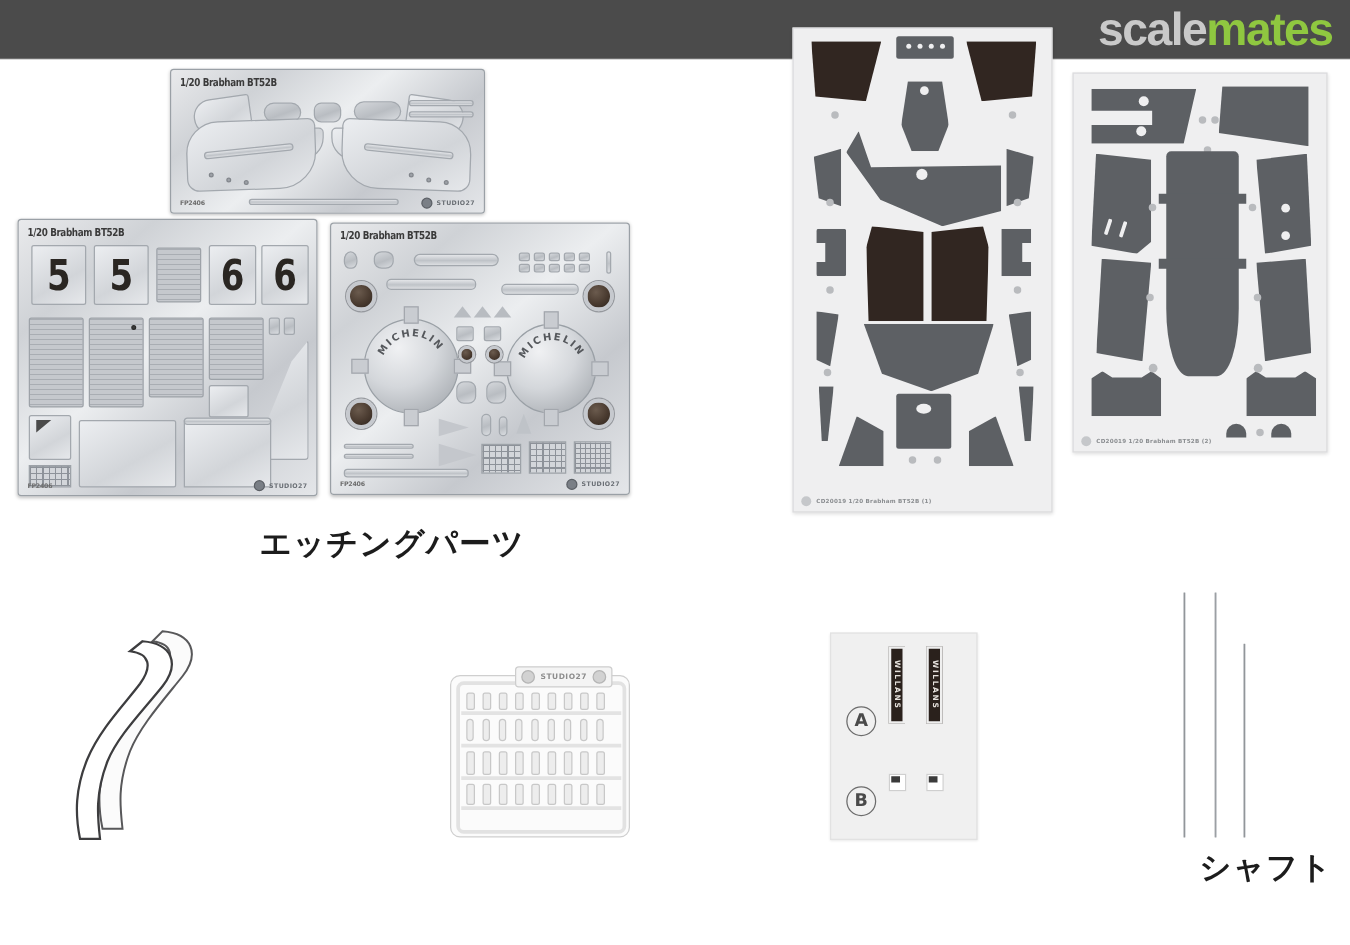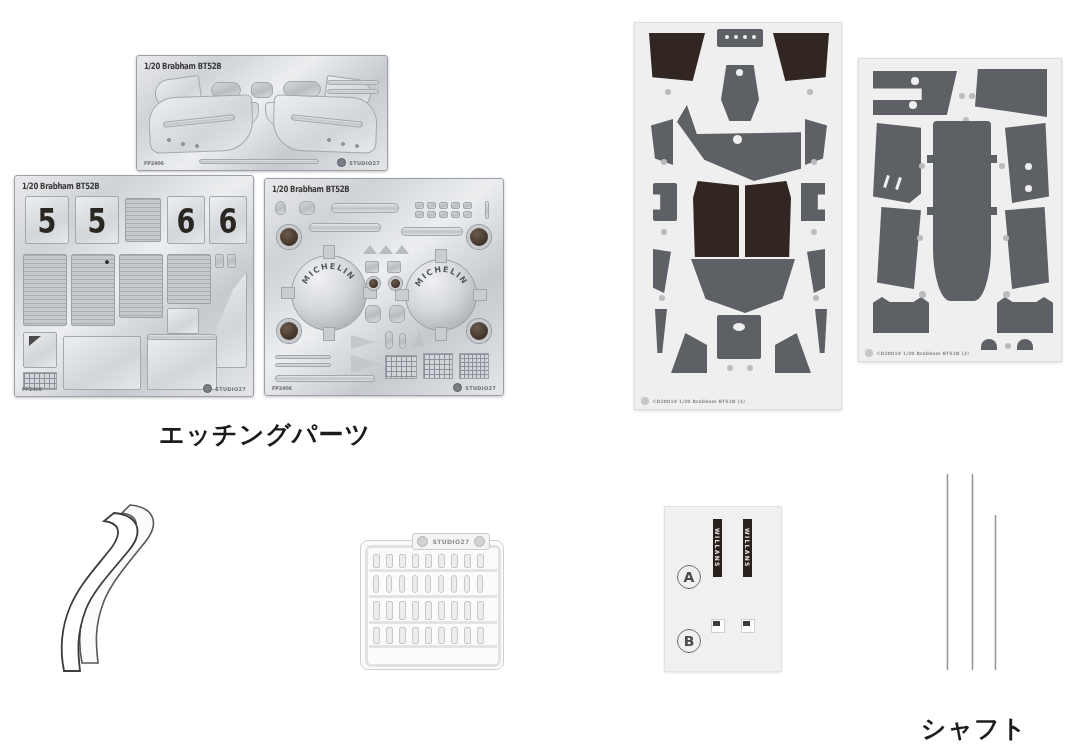--- a/index.html
+++ b/index.html
@@ -272,20 +272,25 @@
     position: absolute;
     background: linear-gradient(to right,#ffffff 0%,#b9bcc0 35%,#8e9296 52%,#c8cbcf 70%,#ffffff 100%);
     border-radius: 1px;
   }
 </style>
 </head>
 <body>
 
 <div id="page">
 
+  <div id="topbar">
+    <div id="logo">
+      <span class="s-scale">scale</span><span class="s-mates">mates</span>
+    </div>
+  </div>
 
   <div class="part pe" style="left:136px; top:55px; width:252px; height:116px;">
     <div class="pe-title">1/20 Brabham BT52B</div>
 
     <div class="tile lite" style="left:18px; top:22px; width:46px; height:30px; border-radius:18px 3px 3px 20px; transform:rotate(-8deg);"></div>
     <div class="tile lite" style="left:188px; top:22px; width:46px; height:30px; border-radius:3px 18px 20px 3px; transform:rotate(8deg);"></div>
 
     <div class="tile" style="left:74px; top:26px; width:30px; height:16px; border-radius:8px;"></div>
     <div class="tile" style="left:114px; top:26px; width:22px; height:16px; border-radius:6px;"></div>
     <div class="tile" style="left:146px; top:25px; width:38px; height:16px; border-radius:8px;"></div>
@@ -440,21 +445,21 @@
     <div class="grid" style="left:194px; top:174px; width:30px; height:26px; background-image: repeating-linear-gradient(to bottom,#8d9299 0 1px,rgba(0,0,0,0) 1px 4px), repeating-linear-gradient(to right,#8d9299 0 1px,rgba(0,0,0,0) 1px 4px);"></div>
     <div class="bar" style="left:10px; top:196px; width:100px; height:7px;"></div>
 
     <div class="pe-code">FP2406</div>
     <div class="pe-brand">
       <div class="bmark"></div>
       <div class="btxt">STUDIO27</div>
     </div>
   </div>
 
-  <div class="caption" style="left:110px; top:418px; width:310px;">エッチングパーツ</div>
+  <div class="caption" style="left:110px; top:418px; width:310px;text-align:right;">エッチングパーツ</div>
 
   <div class="part carbon-sheet" style="left:634px; top:22px; width:208px; height:388px;">
     <div class="cshape dark" style="left:14px; top:10px; width:56px; height:48px; clip-path: polygon(0 0,100% 0,78% 100%,6% 92%);"></div>
     <div class="cshape dark" style="left:138px; top:10px; width:56px; height:48px; clip-path: polygon(0 0,100% 0,94% 92%,22% 100%);"></div>
     <div class="cshape" style="left:82px; top:6px; width:46px; height:18px; border-radius:2px;"></div>
     <div class="cdot white" style="left:90px; top:12px; width:4px; height:4px;"></div>
     <div class="cdot white" style="left:99px; top:12px; width:4px; height:4px;"></div>
     <div class="cdot white" style="left:108px; top:12px; width:4px; height:4px;"></div>
     <div class="cdot white" style="left:117px; top:12px; width:4px; height:4px;"></div>
     <div class="cshape" style="left:86px; top:42px; width:38px; height:56px; clip-path: polygon(14% 0,86% 0,100% 62%,78% 100%,22% 100%,0 62%);"></div>
@@ -609,15 +614,15 @@
       <span>WILLANS</span>
     </div>
 
     <div class="small-decal" style="left:46px; top:112px; width:14px; height:14px;"></div>
     <div class="small-decal" style="left:76px; top:112px; width:14px; height:14px;"></div>
   </div>
 
   <div class="shaft" style="left:946px; top:474px; width:3px; height:196px;"></div>
   <div class="shaft" style="left:971px; top:474px; width:3px; height:196px;"></div>
   <div class="shaft" style="left:994px; top:515px; width:3px; height:155px;"></div>
-  <div class="caption" style="left:882px; top:712px; width:184px;">シャフト</div>
+  <div class="caption" style="left:882px; top:677px; width:184px;text-align:right;">シャフト</div>
 
 </div>
 
 </body></html>

